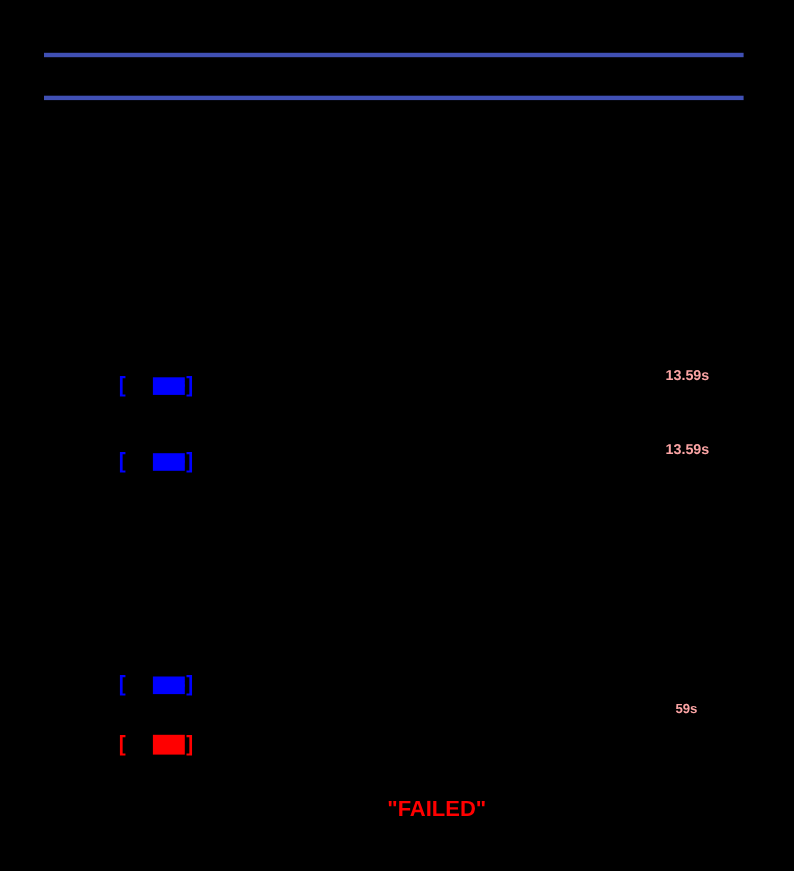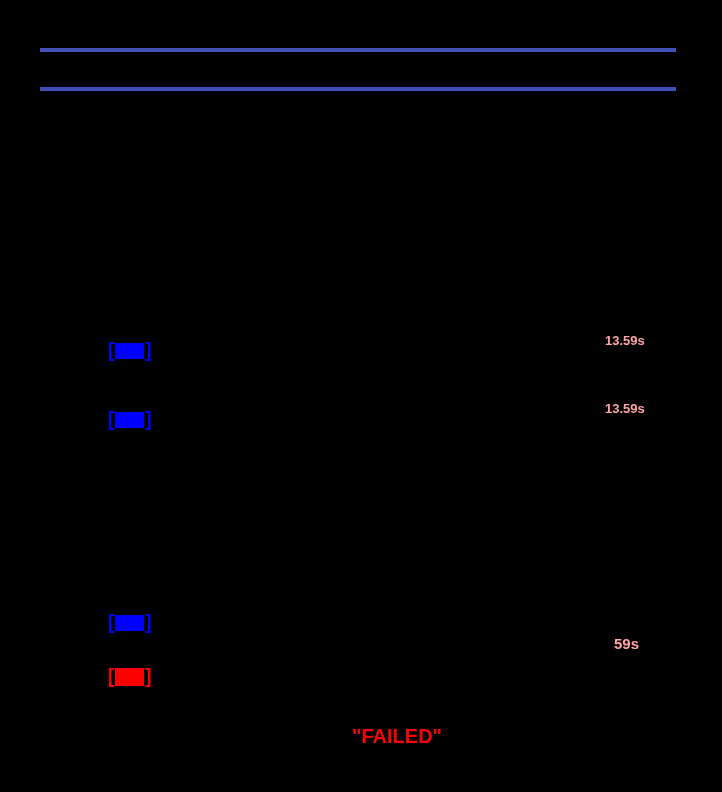--- a/index.html
+++ b/index.html
@@ -20,39 +20,39 @@
   .tag{
     position:absolute;
     left:108px;
     display:flex;align-items:center;gap:1px;
     font-weight:700;font-size:19px;line-height:19px;
   }
   .tag .bracket{display:inline-block;transform:scaleY(1.05);}
   .tag .box{
     width:29px;height:16px;
     display:flex;align-items:center;justify-content:center;
-    font-size:11px;overflow:hidden;
+    font-size:11px;overflow:hidden;margin-left:24px;
   }
   .tag.blue{color:#0000ff;}
   .tag.blue .box{background:#0000ff;color:#0000ff;}
   .tag.red{color:#ff0000;}
   .tag.red .box{background:#ff0000;color:#ff0000;height:18px;}
   .tag1{top:341px;}
   .tag2{top:410px;}
   .tag3{top:613px;}
   .tag4{top:667px;}
   .duration{
     position:absolute;
     color:#fca5a5;
     font-weight:700;font-size:13px;line-height:15px;
     letter-spacing:0px;
   }
   .dur1{left:605px;top:333px;}
   .dur2{left:605px;top:401px;}
-  .dur3{left:614px;top:636px;font-size:15px;line-height:16px;}
+  .dur3{left:614px;top:636px;font-size:12px;line-height:16px;}
   .footer-text{
     position:absolute;
     left:352px;top:725px;
     color:#ff0000;
     font-weight:700;font-size:20px;line-height:22px;
   }
 </style>
 </head>
 <body>
 

